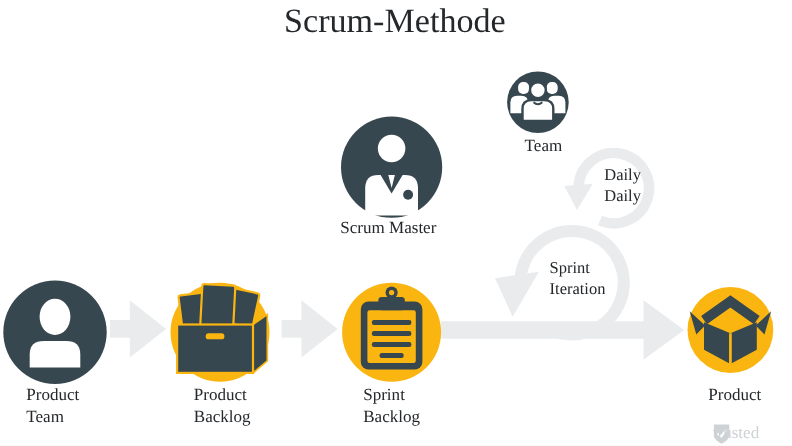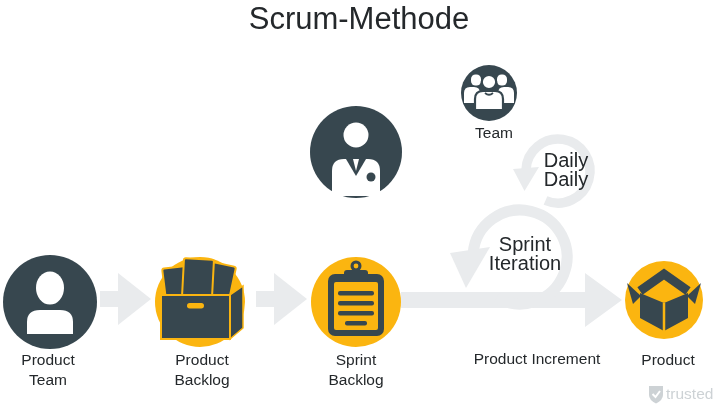--- a/index.html
+++ b/index.html
@@ -8,34 +8,35 @@
     --flow_gray:#E9EBED;
     --text_dark:#24282B;
     --watermark_gray:#CDD2D5;
     --background:#FFFFFF;
   }
   html,body{margin:0;padding:0;}
   body{font-family:"Liberation Sans",sans-serif;background:#e8e8e8;}
   .stage{
     position:relative;width:720px;height:405px;background:var(--background);
     overflow:hidden;
+    font-family:Liberation Serif, serif;
   }
   .gfx{position:absolute;left:0;top:0;}
   .title{
     position:absolute;left:359px;top:1px;transform:translateX(-50%);
     font-size:31px;line-height:36px;color:var(--text_dark);white-space:nowrap;
   }
   .label{
-    position:absolute;transform:translateX(-50%);text-align:center;
+    position:absolute;transform:translateX(-50%);text-align:left;
     font-size:15.5px;line-height:20px;color:var(--text_dark);white-space:nowrap;
   }
   .label span{display:block;}
-  .label.tight{font-size:20px;line-height:19px;}
+  .label.tight{font-size:15px;line-height:19px;}
   .watermark-text{
-    position:absolute;left:666px;top:385px;font-size:15.5px;line-height:18px;
+    position:absolute;left:648px;top:385px;font-size:15.5px;line-height:18px;
     color:var(--watermark_gray);white-space:nowrap;
   }
 </style>
 </head>
 <body>
 
 <div class="stage">
 
   <svg class="gfx" width="720" height="405" viewBox="0 0 720 405">
 
@@ -145,28 +146,28 @@
   <div class="label" style="left:202px;top:350px">
     <span>Product</span>
     <span>Backlog</span>
   </div>
 
   <div class="label" style="left:356px;top:350px">
     <span>Sprint</span>
     <span>Backlog</span>
   </div>
 
-  <div class="label" style="left:537px;top:349px">
-    <span>Product Increment</span>
-  </div>
 
   <div class="label" style="left:668px;top:350px">
     <span>Product</span>
   </div>
 
+  <div class="label" style="left:353px;top:198px">
+    <span>Scrum Master</span>
+  </div>
 
   <div class="label" style="left:494px;top:123px">
     <span>Team</span>
   </div>
 
   <div class="label tight" style="left:566px;top:151px">
     <span>Daily</span>
     <span>Daily</span>
   </div>
 

